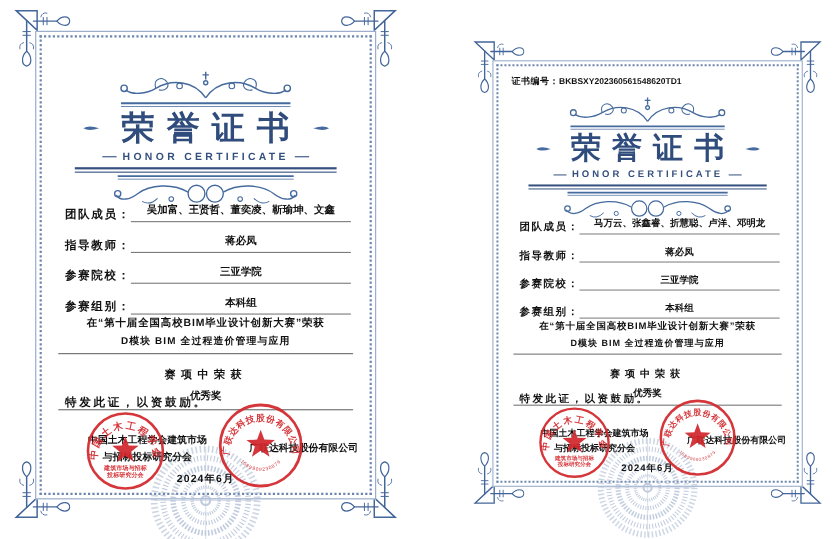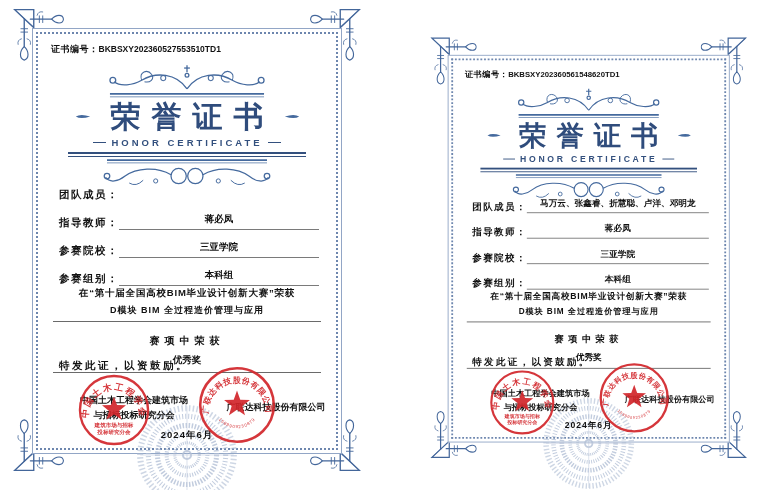--- a/index.html
+++ b/index.html
@@ -150,23 +150,20 @@
         <use href="#corner-art"></use>
       </svg>
     <svg class="corner bl" viewBox="0 0 100 110">
         <use href="#corner-art"></use>
       </svg>
     <svg class="corner br" viewBox="0 0 100 110">
         <use href="#corner-art"></use>
       </svg>
 
     <div class="page">
-      <div class="serial">
-        <span>证书编号：</span><span class="serial-num">BKBSXY202360527553510TD1</span>
-      </div>
 
       <div class="title-block">
         <svg class="crown" viewBox="0 0 230 50">
             <use href="#crown-art"></use>
           </svg>
         <div class="title-row">
           <svg class="leaf" viewBox="0 0 20 8">
               <use href="#leaf-art"></use>
             </svg>
           <div class="cert-title">荣誉证书</div>
@@ -181,20 +178,21 @@
         </div>
         <div class="title-rule"></div>
         <svg class="flourish-bottom" viewBox="0 0 250 46">
             <use href="#bottomflourish-art"></use>
           </svg>
       </div>
 
       <div class="fields">
         <div class="field">
           <span class="flabel">团队成员：</span>
+          <span class="fvalue">吴加富、王贤哲、董奕凌、靳瑜坤、文鑫</span>
         </div>
         <div class="field">
           <span class="flabel">指导教师：</span>
           <span class="fvalue">蒋必凤</span>
         </div>
         <div class="field">
           <span class="flabel">参赛院校：</span>
           <span class="fvalue">三亚学院</span>
         </div>
         <div class="field">

